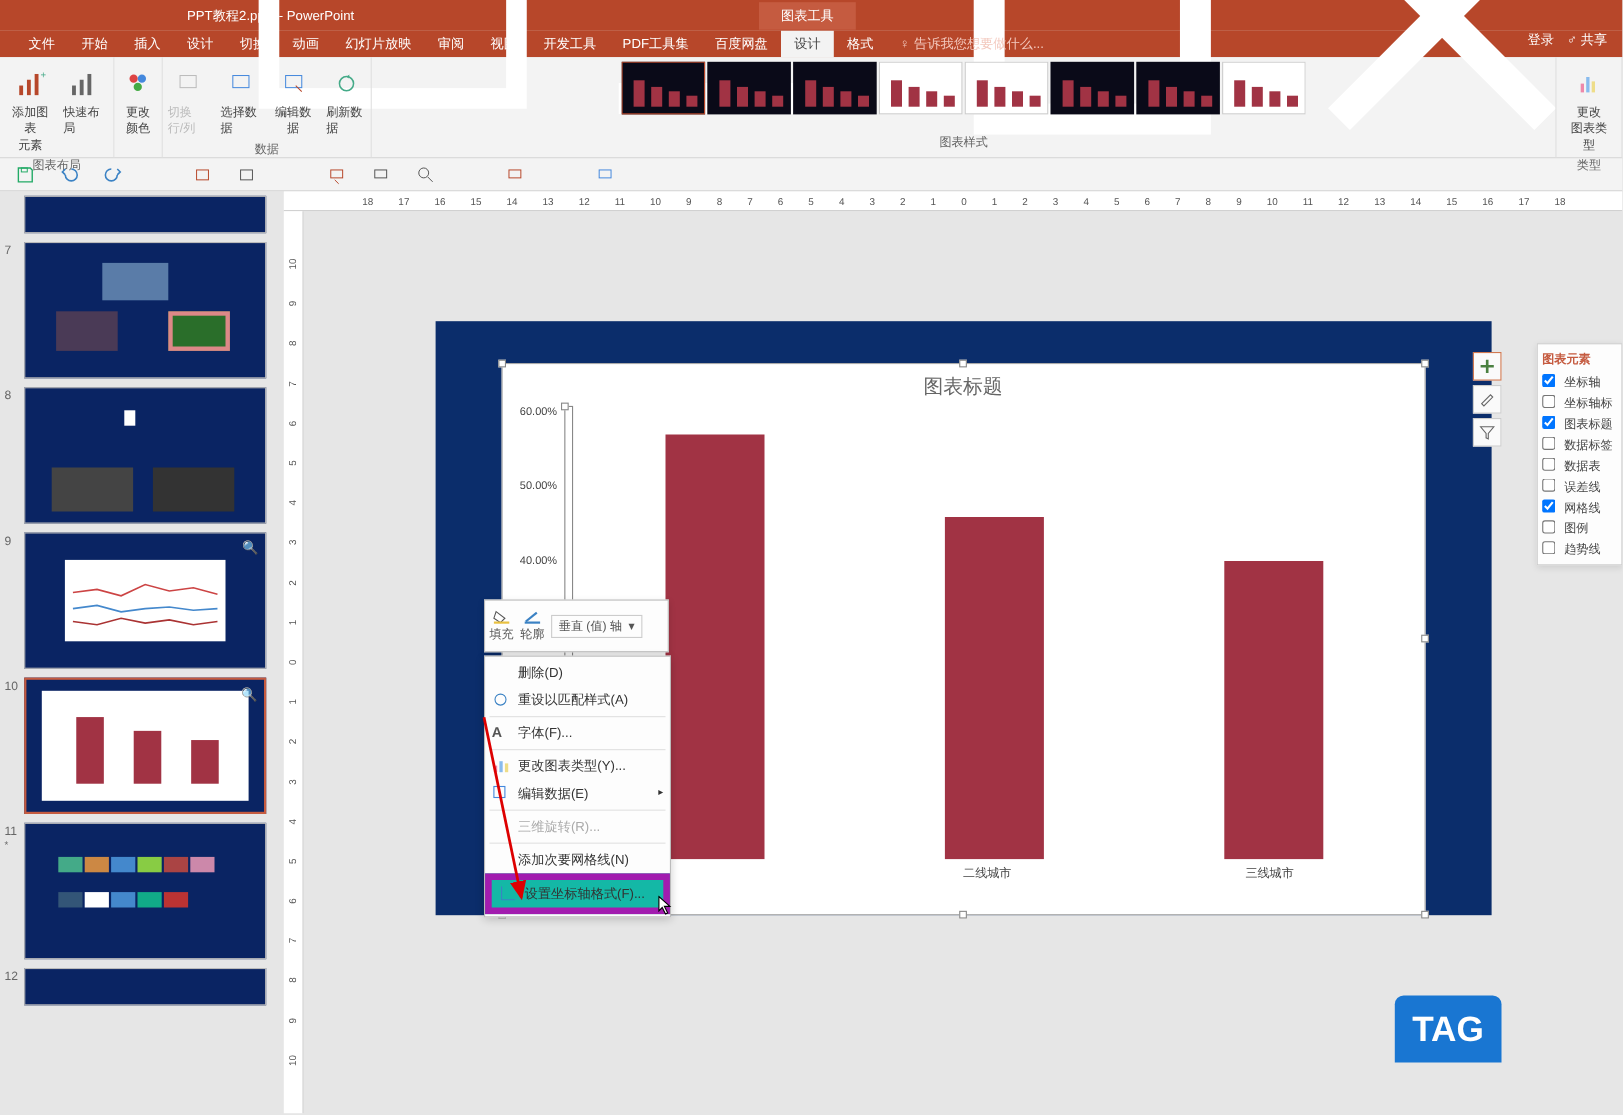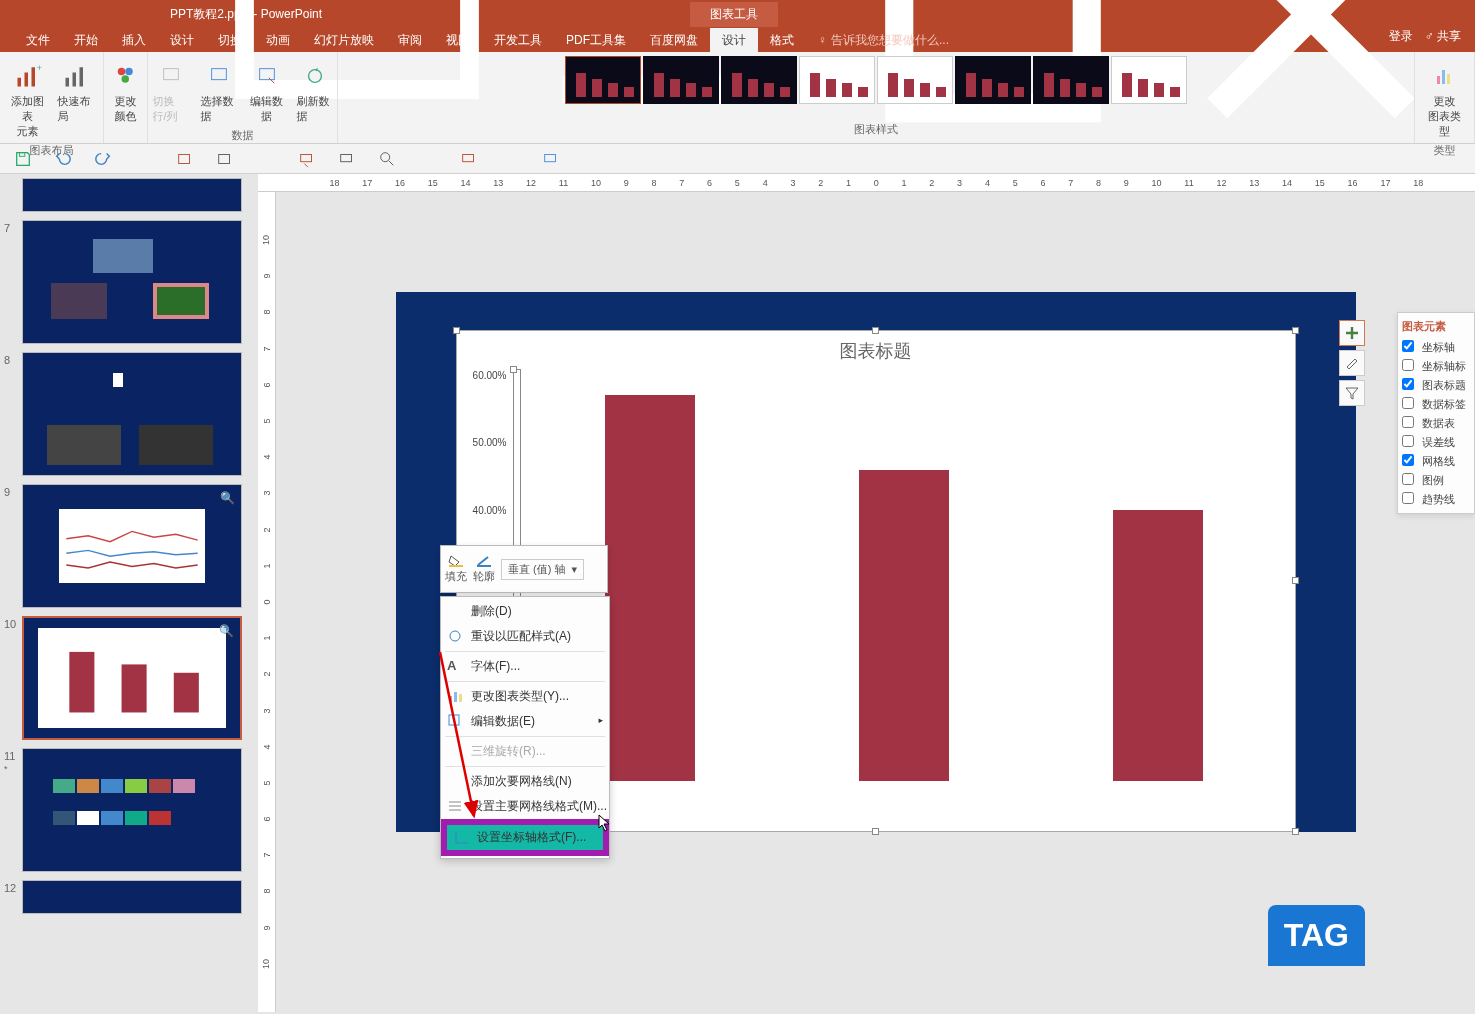--- a/index.html
+++ b/index.html
@@ -521,20 +521,25 @@
               <div class="sel-handle" style="left:-4px; top:-4px"></div>
               <div class="sel-handle" style="left:-4px; bottom:-4px"></div>
             </div>
 
             <div class="chart-plot" id="chart-plot">
                 <div class="chart-bar" style="left: 12%; height: 95%;"></div>
                 <div class="chart-bar" style="left: 45%; height: 76.6667%;"></div>
                 <div class="chart-bar" style="left: 78%; height: 66.6667%;"></div>
               </div>
 
+            <div class="x-axis-labels">
+              <span class="x-label" style="visibility:hidden">一线城市</span>
+              <span class="x-label">二线城市</span>
+              <span class="x-label">三线城市</span>
+            </div>
           </div>
         </div>
       </div>
     </div>
   </div>
 </div>
 
 <div class="mini-toolbar">
   <div class="mini-btn">
     <svg width="18" height="14" viewBox="0 0 18 14">
@@ -569,23 +574,20 @@
           <rect x="7" y="4" width="3" height="10" fill="#8be"></rect>
           <rect x="12" y="6" width="3" height="8" fill="#ed8"></rect>
         </svg></span><span>更改图表类型(Y)...</span></div>
   <div class="mi"><span class="mi-icon"><svg viewBox="0 0 16 16">
           <rect x="2" y="2" width="10" height="10" fill="none" stroke="#48d"></rect>
         </svg></span><span>编辑数据(E)</span><span class="submenu-arrow">▸</span></div>
   <div class="sep"></div>
   <div class="mi disabled"><span>三维旋转(R)...</span></div>
   <div class="sep"></div>
   <div class="mi"><span>添加次要网格线(N)</span></div>
-  <div class="mi"><span class="mi-icon"><svg viewBox="0 0 16 16">
-          <path d="M2 4 h12 M2 8 h12 M2 12 h12" stroke="#888"></path>
-        </svg></span><span>设置主要网格线格式(M)...</span></div>
   <div class="mi highlight"><span class="mi-icon"><svg viewBox="0 0 16 16">
           <path d="M3 2 v12 h12" fill="none" stroke="#3b82c4"></path>
         </svg></span><span>设置坐标轴格式(F)...</span></div>
 </div>
 
 <div class="red-arrow" style="left:434px; top:648px">
   <svg width="60" height="180">
       <defs>
         <marker id="ah" markerWidth="8" markerHeight="8" refX="6" refY="3" orient="auto">
           <path d="M0 0 L7 3 L0 6 z" fill="#d00"></path>

